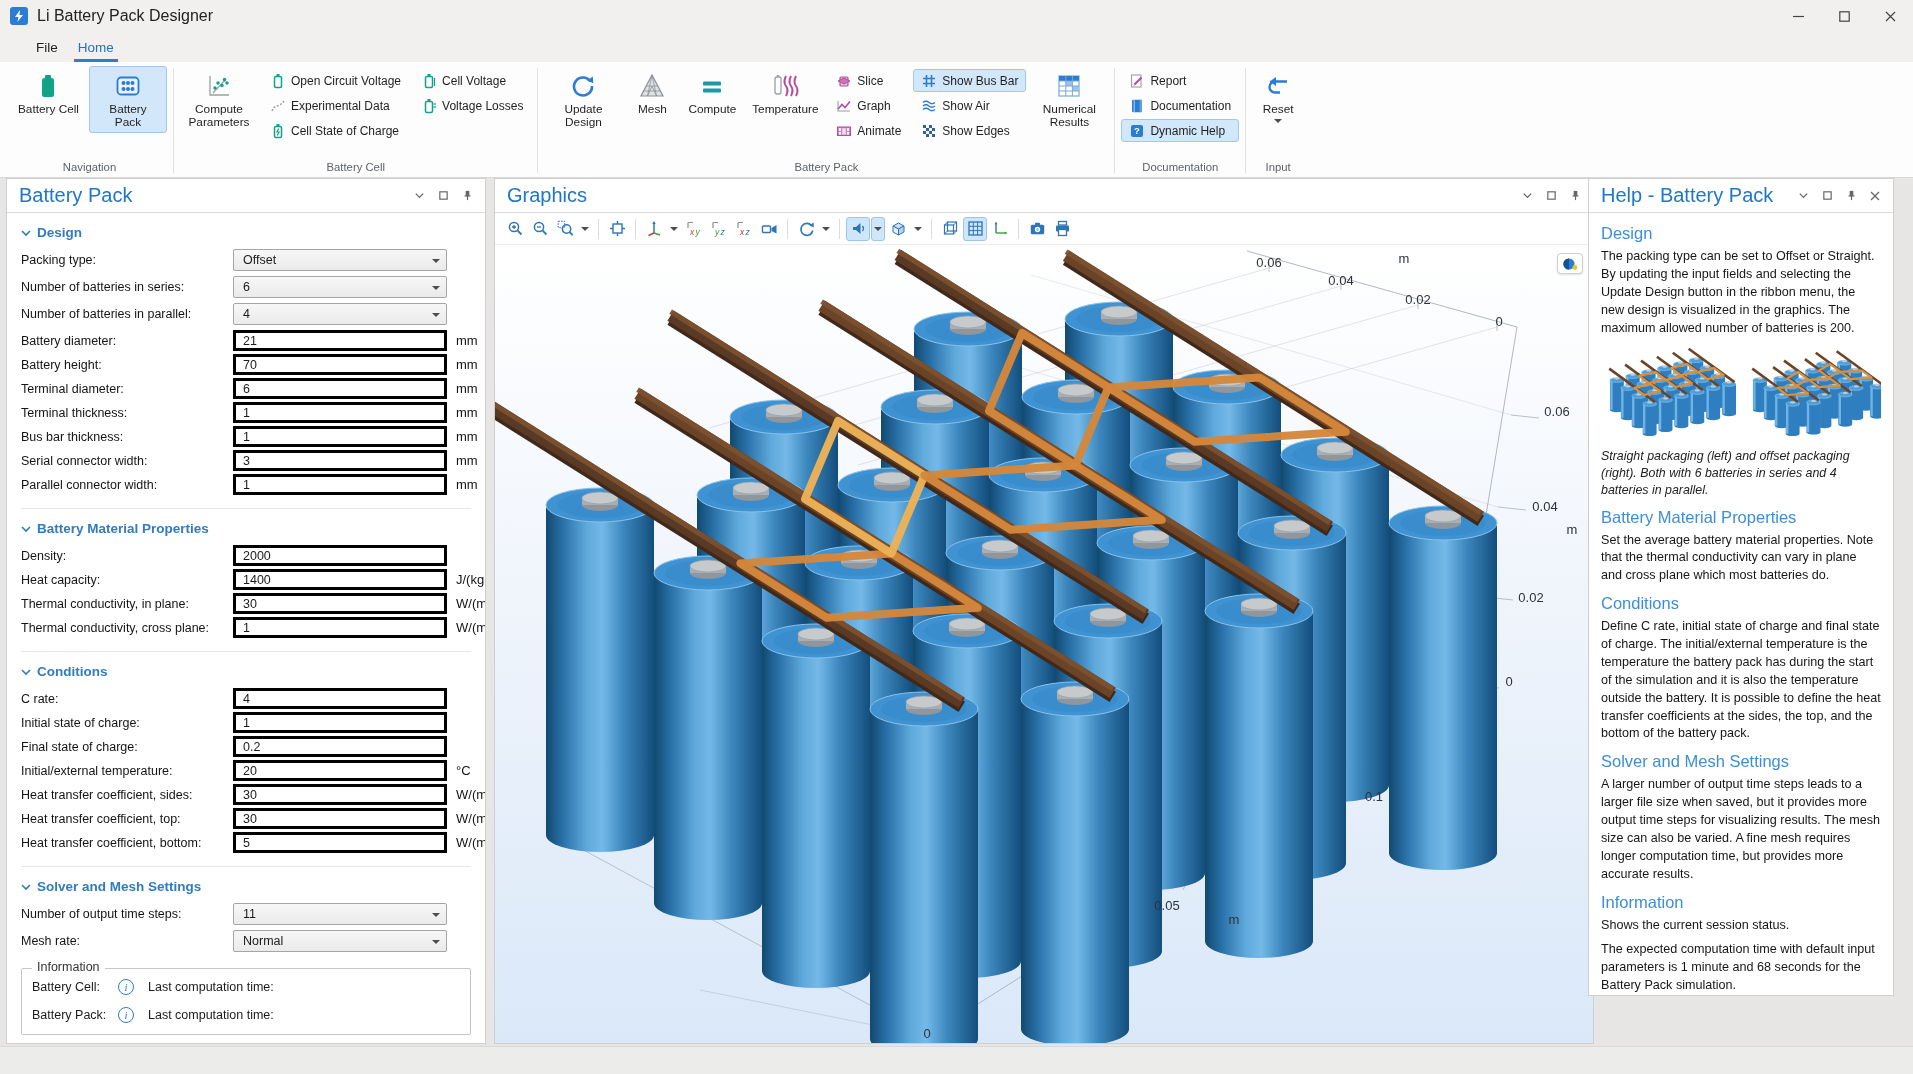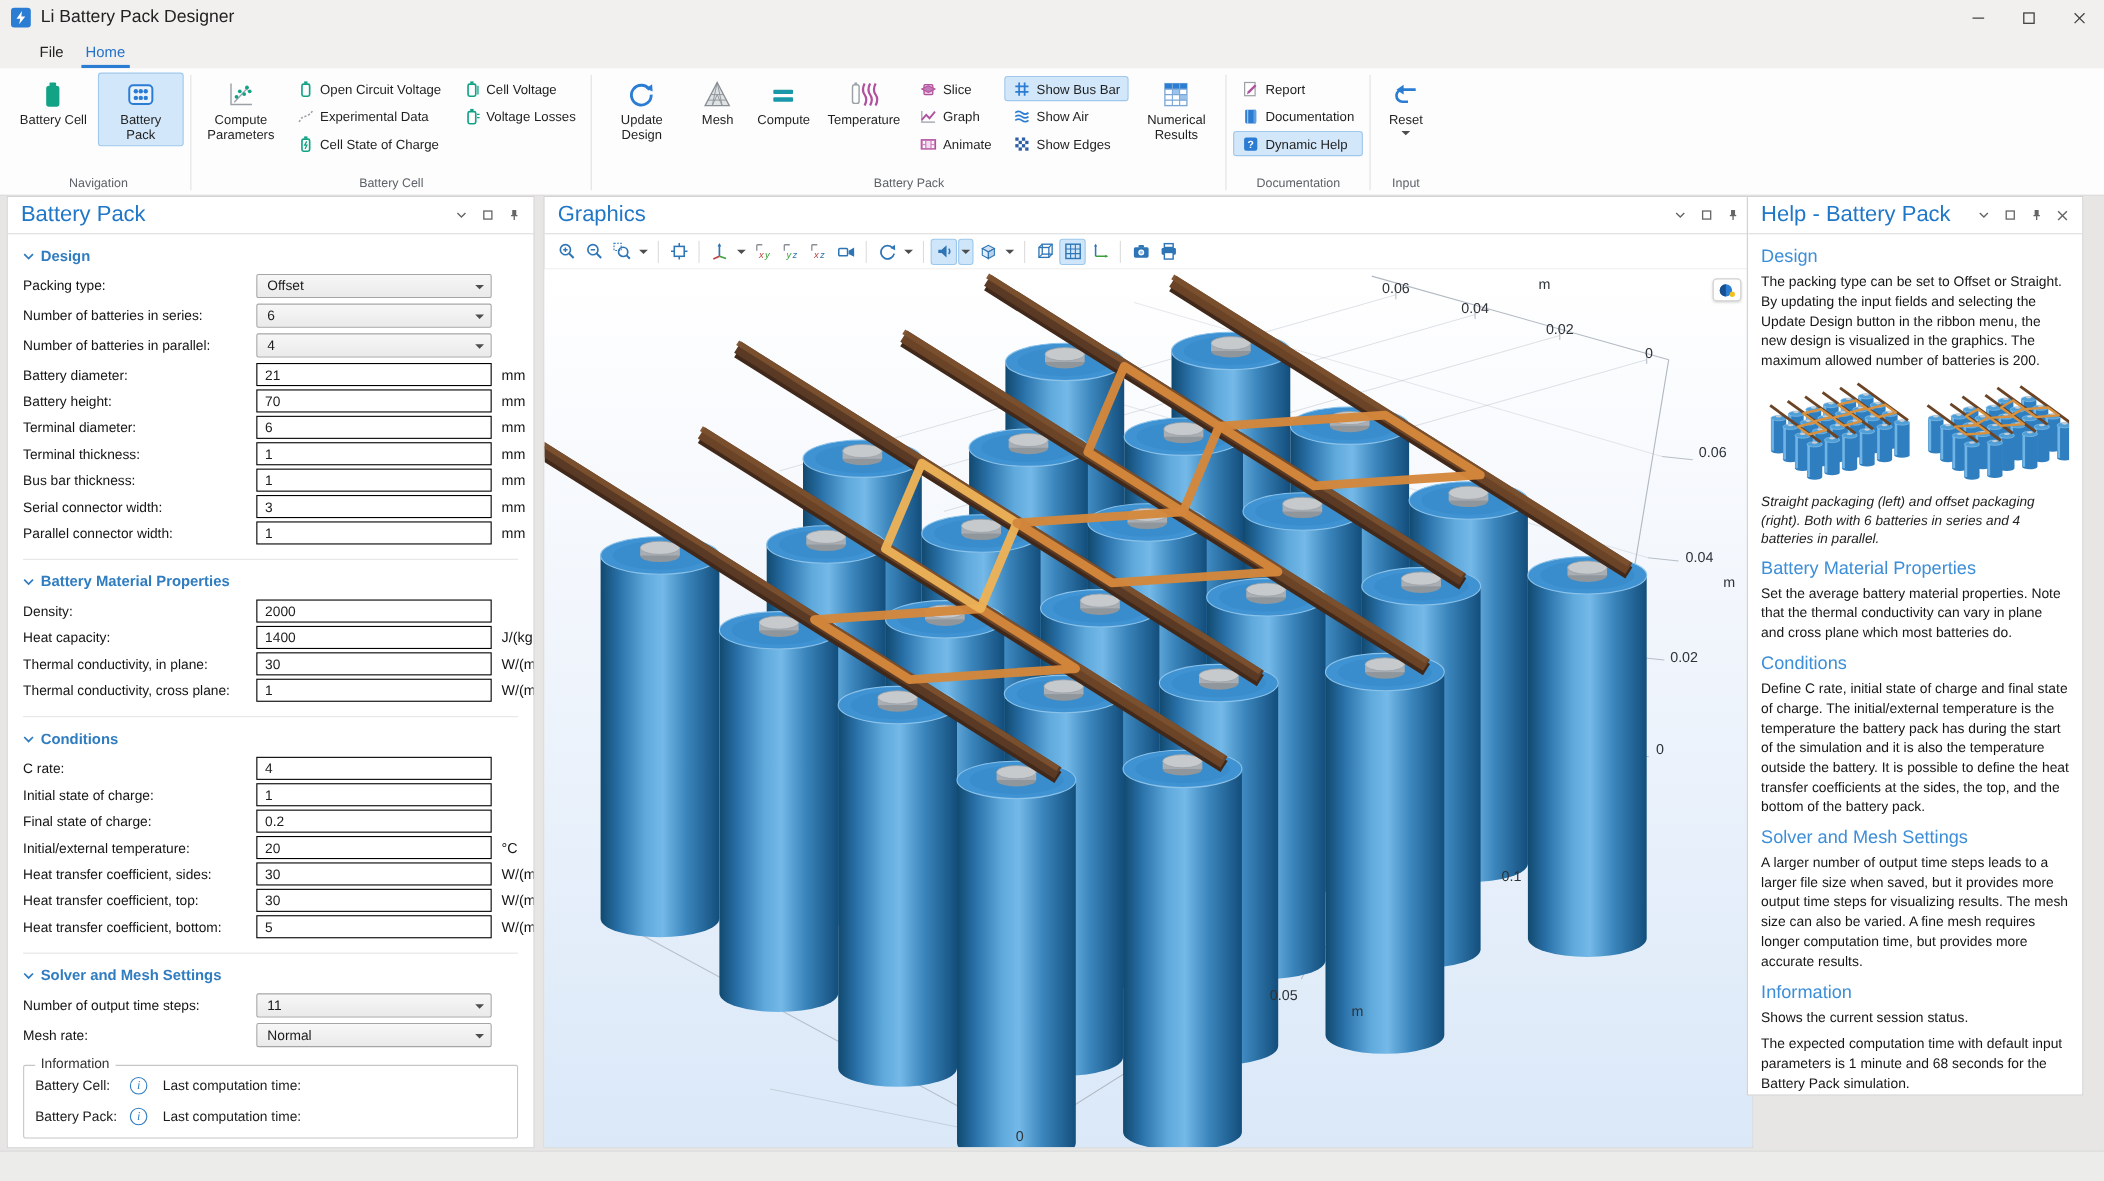--- a/index.html
+++ b/index.html
@@ -51,21 +51,21 @@
   .sect + .sect{border-top:1px solid #e6e6e6;margin-top:10px;padding-top:10px}
   .shead{display:flex;align-items:center;gap:6px;margin:2px 0 9px}
   .shead .stitle{color:#2f7cc0;font-size:13.5px;font-weight:700}
   .frow{display:flex;align-items:center;margin-bottom:3px}
   .frow.combo-row{margin-bottom:5px}
   .flabel{width:212px;font-size:12.5px;color:#141414;flex:none}
   .fctrl{width:214px;flex:none}
   .combo{position:relative;height:22px;border:1px solid #a5a5a5;border-radius:2px;background:linear-gradient(#f7f7f7,#eaeaea);display:flex;align-items:center;padding:0 20px 0 9px;font-size:12.5px}
   .combo .cv{flex:1;white-space:nowrap;overflow:hidden}
   .combo .caret-dn{position:absolute;right:6px;top:9px}
-  .tinput{height:21px;border:1px solid #000000;background:#fff;display:flex;align-items:center;padding:0 7px;font-size:12.5px}
+  .tinput{height:21px;border:3px solid #000000;background:#fff;display:flex;align-items:center;padding:0 7px;font-size:12.5px}
   .funit{margin-left:9px;font-size:13px;color:#141414;white-space:nowrap}
   .infobox{margin-top:auto;border:1px solid #c6c6c6;border-radius:2px;padding:2px 10px 7px;position:relative}
   .infobox .legend{position:absolute;top:-9px;left:10px;background:#fff;padding:0 5px;font-size:12.5px;color:#333}
   .irow{display:flex;align-items:center;height:24px;margin-top:4px}
   .irow .ilabel{width:86px;font-size:12.5px}
   .icircle{width:16px;height:16px;border:1.4px solid #2e7cc3;border-radius:50%;color:#2e7cc3;font-family:"Liberation Serif",serif;font-style:italic;font-size:11px;display:flex;align-items:center;justify-content:center;margin-right:14px;flex:none}
   .itext{font-size:12.5px}
 
   
   .gtoolbar{height:32px;display:flex;align-items:center;padding:0 8px;gap:1px;border-bottom:1px solid #ececec;flex:none}

